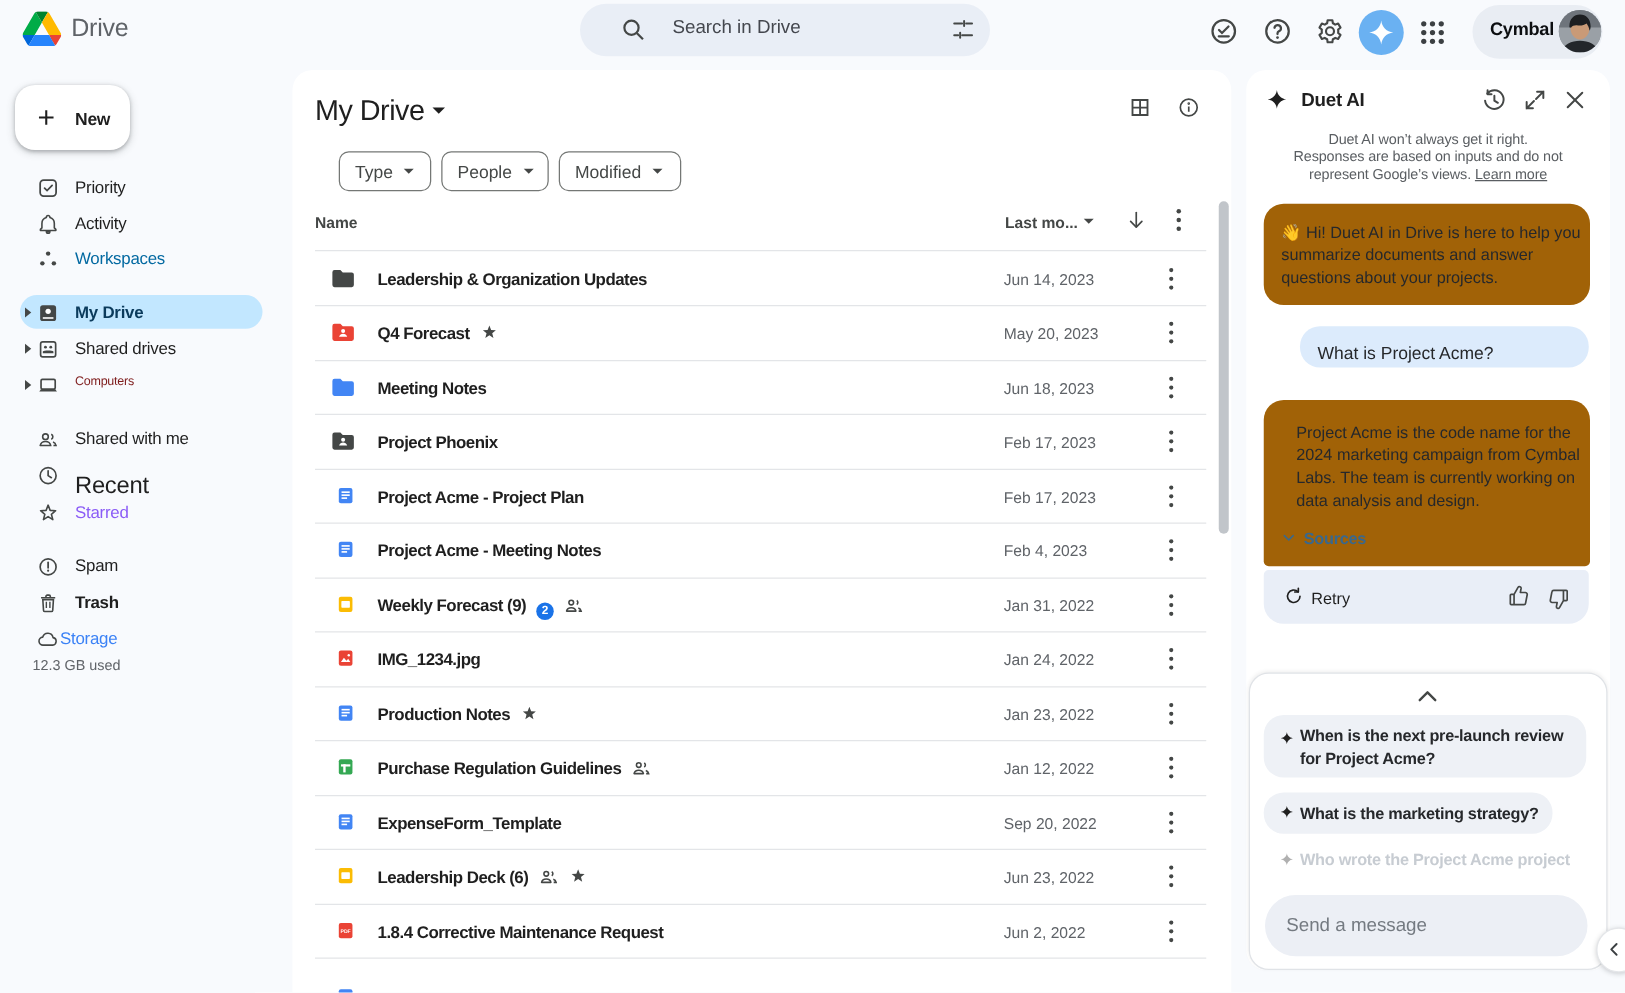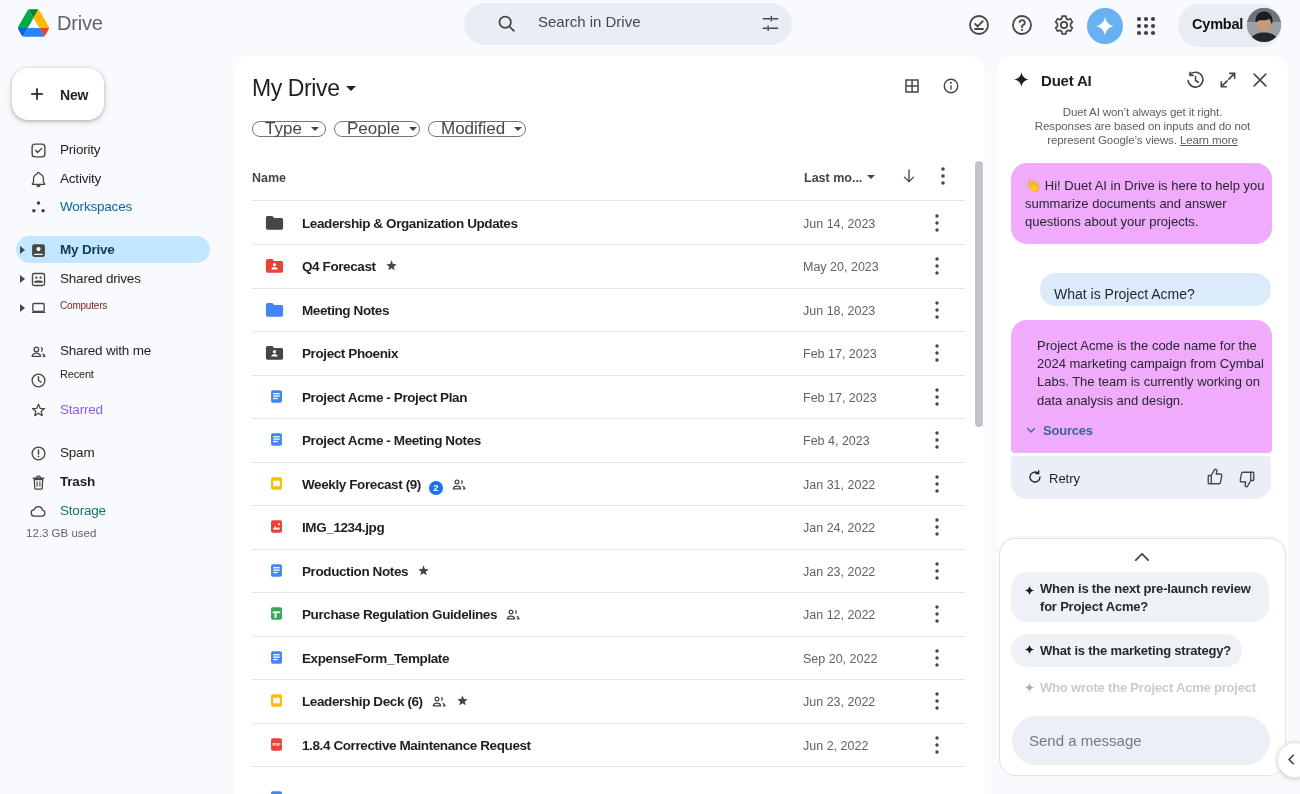--- a/index.html
+++ b/index.html
@@ -17,37 +17,37 @@
 #cymbal { left:1192px; top:16px; font-size:14.5px; font-weight:bold; color:#0c0e10; letter-spacing:-0.2px; }
 #avatar { left:1247px; top:8px; width:34px; height:34px; border-radius:50%; overflow:hidden; background:#8a9199; }
 
 #newbtn { left:12px; top:68px; width:92px; height:52px; background:#fff; border-radius:16px; box-shadow:0 1px 3px rgba(60,64,67,.3), 0 2px 6px 1px rgba(60,64,67,.15); }
 .arrow { position:absolute; left:20px; width:0; height:0; border-left:5px solid #444746; border-top:4px solid transparent; border-bottom:4px solid transparent; }
 #mydrivepill { left:16px; top:236px; width:194px; height:27px; background:#c2e7ff; border-radius:14px; }
 #storageinfo { left:26px; top:527px; font-size:11.5px; color:#5f6368; }
 
 #maincard { left:234px; top:56px; width:751px; height:738px; background:#fff; border-radius:16px 16px 0 0; }
 #mytitle { left:252px; top:75px; font-size:23px; color:#1f1f1f; letter-spacing:-0.4px; }
-.chip { position:absolute; top:121px; height:16px; border:1px solid #747775; border-radius:8px; display:flex; align-items:center; font-size:17px; color:#444746; padding:0 12px; }
+.chip { position:absolute; top:121px; height:32px; border:1px solid #747775; border-radius:8px; display:flex; align-items:center; font-size:14px; color:#444746; padding:0 12px;margin-left:19px; }
 .chipcaret { width:0; height:0; border-top:4px solid #444746; border-left:4px solid transparent; border-right:4px solid transparent; margin-left:9px; }
 #namehdr { left:252px; top:171px; font-size:12.5px; font-weight:bold; color:#444746; }
 #lastmod { left:804px; top:171px; font-size:12.5px; font-weight:bold; color:#444746; }
 .hline { position:absolute; left:252px; width:713px; height:1px; background:#e3e5e8; }
 .row { position:absolute; left:252px; width:713px; height:43.5px; }
 .rowname { position:absolute; left:50px; top:15px; font-size:13.5px; font-weight:bold; color:#1f1f1f; white-space:nowrap; letter-spacing:-0.4px; }
 .rowdate { position:absolute; left:551px; top:16px; font-size:12.5px; color:#5f6368; white-space:nowrap; }
 .dots3 { position:absolute; left:683px; top:12px; width:4px; height:20px; }
 .ficon { position:absolute; left:12px; }
 #scrollbar { left:975px; top:161px; width:8px; height:266px; background:#c1c5ca; border-radius:4px; }
 
 #panel { left:997px; top:56px; width:291px; height:720px; background:#fff; border-radius:16px; }
 #duethdr { left:1041px; top:72px; font-size:15px; font-weight:bold; color:#1f1f1f; letter-spacing:-0.2px; }
 .disc { position:absolute; left:997px; width:291px; text-align:center; font-size:11.5px; color:#5a5e62; letter-spacing:-0.1px; }
-.bub { position:absolute; background:#f0abfc; font-size:13px; color:#26282b; line-height:18.2px; white-space:nowrap; }
-#ubub { left:1040px; top:273px; width:231px; height:33px; background:#dcebfc; border-radius:16px; font-size:14px; color:#26282b; }
+.bub { position:absolute; background:#a16207; font-size:13px; color:#26282b; line-height:18.2px; white-space:nowrap; }
+#ubub { left:1040px; top:261px; width:231px; height:33px; background:#dcebfc; border-radius:16px; font-size:14px; color:#26282b; }
 #srcrow { left:1025px; top:423px; font-size:13px; font-weight:bold; color:#38688f; letter-spacing:-0.2px; }
 #retrybar { left:1011px; top:456px; width:260px; height:43px; background:#e9eef7; border-radius:4px 4px 16px 16px; }
 #sugcard { left:999px; top:538px; width:287px; height:238px; background:#fff; border:1px solid #e0e3e7; border-radius:16px; box-shadow:0 -1px 3px rgba(60,64,67,.08); }
 .sug { position:absolute; background:#eef1f6; border-radius:16px; font-size:13px; font-weight:bold; color:#26282b; line-height:18.3px; letter-spacing:-0.2px; white-space:nowrap; }
 #sendbox { left:1012px; top:716px; width:258px; height:49px; background:#eceff5; border-radius:25px; }
 #sendtxt { left:1029px; top:732px; font-size:15px; color:#747a81; }
 #collapsebtn { left:1277px; top:742px; width:36px; height:36px; background:#fff; border:1px solid #e4e6e9; border-radius:50%; box-shadow:0 1px 4px rgba(60,64,67,.25); }
 </style>
 </head>
 <body>
@@ -160,41 +160,41 @@
     <svg class="abs" style="left:30px;top:342.5px;width:17px;height:17px" viewBox="0 0 24 24">
       <circle cx="9" cy="9" r="3.2" fill="none" stroke="#444746" stroke-width="1.8"></circle>
       <path d="M3 19c.7-3.2 3.2-4.6 6-4.6s5.3 1.4 6 4.6z" fill="none" stroke="#444746" stroke-width="1.8" stroke-linejoin="round"></path>
       <path d="M15.5 6.2a3.2 3.2 0 0 1 0 5.8M17.5 14.9c1.8.6 3 1.9 3.5 4.1h-3" fill="none" stroke="#444746" stroke-width="1.8"></path>
     </svg>
     <div class="abs" style="left:60px;top:343px;font-size:13.5px;color:#1f1f1f;font-weight:normal;letter-spacing:-0.2px">Shared with me</div>
     <svg class="abs" style="left:30px;top:371.5px;width:17px;height:17px" viewBox="0 0 24 24">
       <circle cx="12" cy="12" r="9" fill="none" stroke="#444746" stroke-width="1.9"></circle>
       <path d="M12 6.5V12l3.7 2.3" fill="none" stroke="#444746" stroke-width="1.9" stroke-linecap="round"></path>
     </svg>
-    <div class="abs" style="left:60px;top:368px;font-size:11px;color:#1f1f1f;font-weight:normal;letter-spacing:-0.2px">Recent</div>
+    <div class="abs" style="left:60px;top:378px;font-size:19px;color:#1f1f1f;font-weight:normal;letter-spacing:-0.2px">Recent</div>
     <svg class="abs" style="left:30px;top:401.5px;width:17px;height:17px" viewBox="0 0 24 24">
       <path d="M12 3l2.3 5.9 6.2.4-4.8 4 1.6 6-5.3-3.4-5.3 3.4 1.6-6-4.8-4 6.2-.4z" fill="none" stroke="#444746" stroke-width="1.8" stroke-linejoin="round"></path>
     </svg>
     <div class="abs" style="left:60px;top:402px;font-size:13.5px;color:#8b5cf6;font-weight:normal;letter-spacing:-0.2px">Starred</div>
     <svg class="abs" style="left:30px;top:444.5px;width:17px;height:17px" viewBox="0 0 24 24">
       <circle cx="12" cy="12" r="9" fill="none" stroke="#444746" stroke-width="1.9"></circle>
       <path d="M12 7v6" stroke="#444746" stroke-width="2" stroke-linecap="round"></path>
       <circle cx="12" cy="16.3" r="1.2" fill="#444746"></circle>
     </svg>
     <div class="abs" style="left:60px;top:445px;font-size:13.5px;color:#1f1f1f;font-weight:normal;letter-spacing:-0.2px">Spam</div>
     <svg class="abs" style="left:30px;top:473.5px;width:17px;height:17px" viewBox="0 0 24 24">
       <path d="M6 8h12l-.8 12.2a1.5 1.5 0 0 1-1.5 1.3H8.3a1.5 1.5 0 0 1-1.5-1.3z" fill="none" stroke="#444746" stroke-width="1.8"></path>
       <path d="M4 6h16M9.5 6V4.5A1.5 1.5 0 0 1 11 3h2a1.5 1.5 0 0 1 1.5 1.5V6" fill="none" stroke="#444746" stroke-width="1.8"></path>
       <path d="M10 10.5v7M14 10.5v7" stroke="#444746" stroke-width="1.6"></path>
     </svg>
     <div class="abs" style="left:60px;top:474px;font-size:13.5px;color:#1f1f1f;font-weight:bold;letter-spacing:-0.2px">Trash</div>
     <svg class="abs" style="left:30px;top:502.5px;width:17px;height:17px" viewBox="0 0 24 24">
       <path d="M6.5 18.5a4.5 4.5 0 0 1-.6-9A6 6 0 0 1 17.6 10a4.3 4.3 0 0 1-.5 8.5z" fill="none" stroke="#444746" stroke-width="1.8" stroke-linejoin="round"></path>
     </svg>
-    <div class="abs" style="left:60px;top:503px;font-size:13.5px;color:#0f766e;font-weight:normal;letter-spacing:-0.2px">Storage</div>
+    <div class="abs" style="left:48px;top:503px;font-size:13.5px;color:#3b82f6;font-weight:normal;letter-spacing:-0.2px">Storage</div>
   </div>
 <div id="storageinfo" class="abs">12.3 GB used</div>
 
 <div id="maincard" class="abs"></div>
 <div id="mytitle" class="abs">My Drive</div>
 <div class="abs" style="left:346px;top:86px;width:0;height:0;border-top:5px solid #1f1f1f;border-left:5px solid transparent;border-right:5px solid transparent"></div>
 <svg class="abs" style="left:903px;top:77px;width:18px;height:18px" viewBox="0 0 24 24" fill="#444746">
     <path d="M3 3h18v18H3zm2 2v6.1h6.1V5zm8.1 0v6.1H19V5zM5 13.1V19h6.1v-5.9zm8.1 0V19H19v-5.9z"></path>
   </svg>
 <svg class="abs" style="left:942px;top:77px;width:18px;height:18px" viewBox="0 0 24 24" fill="none" stroke="#444746" stroke-width="1.8">

